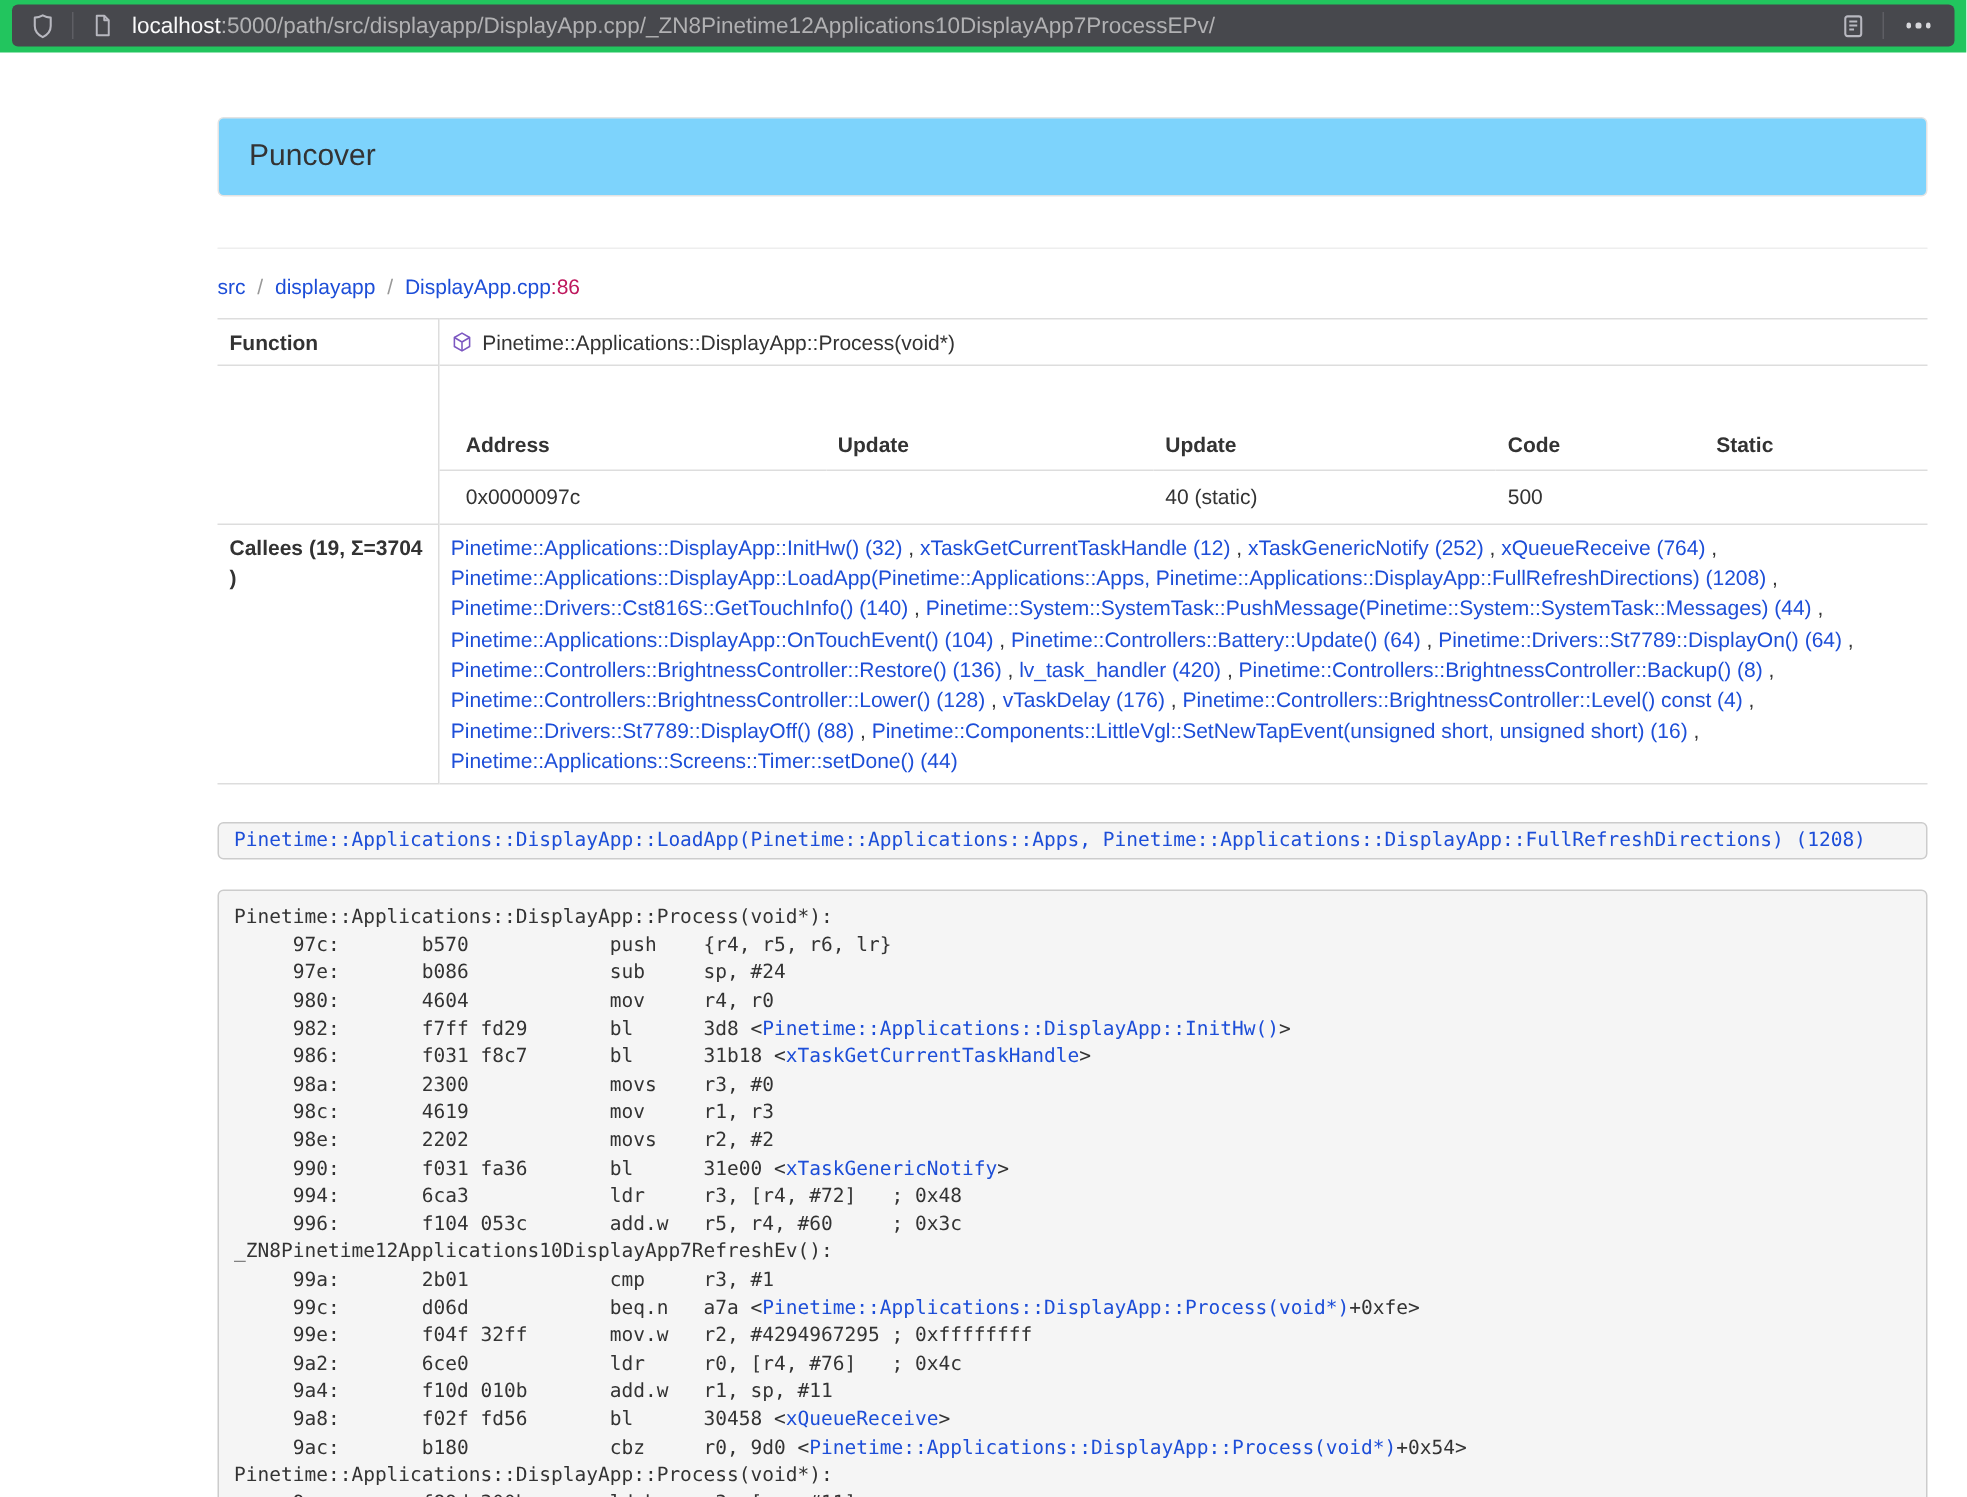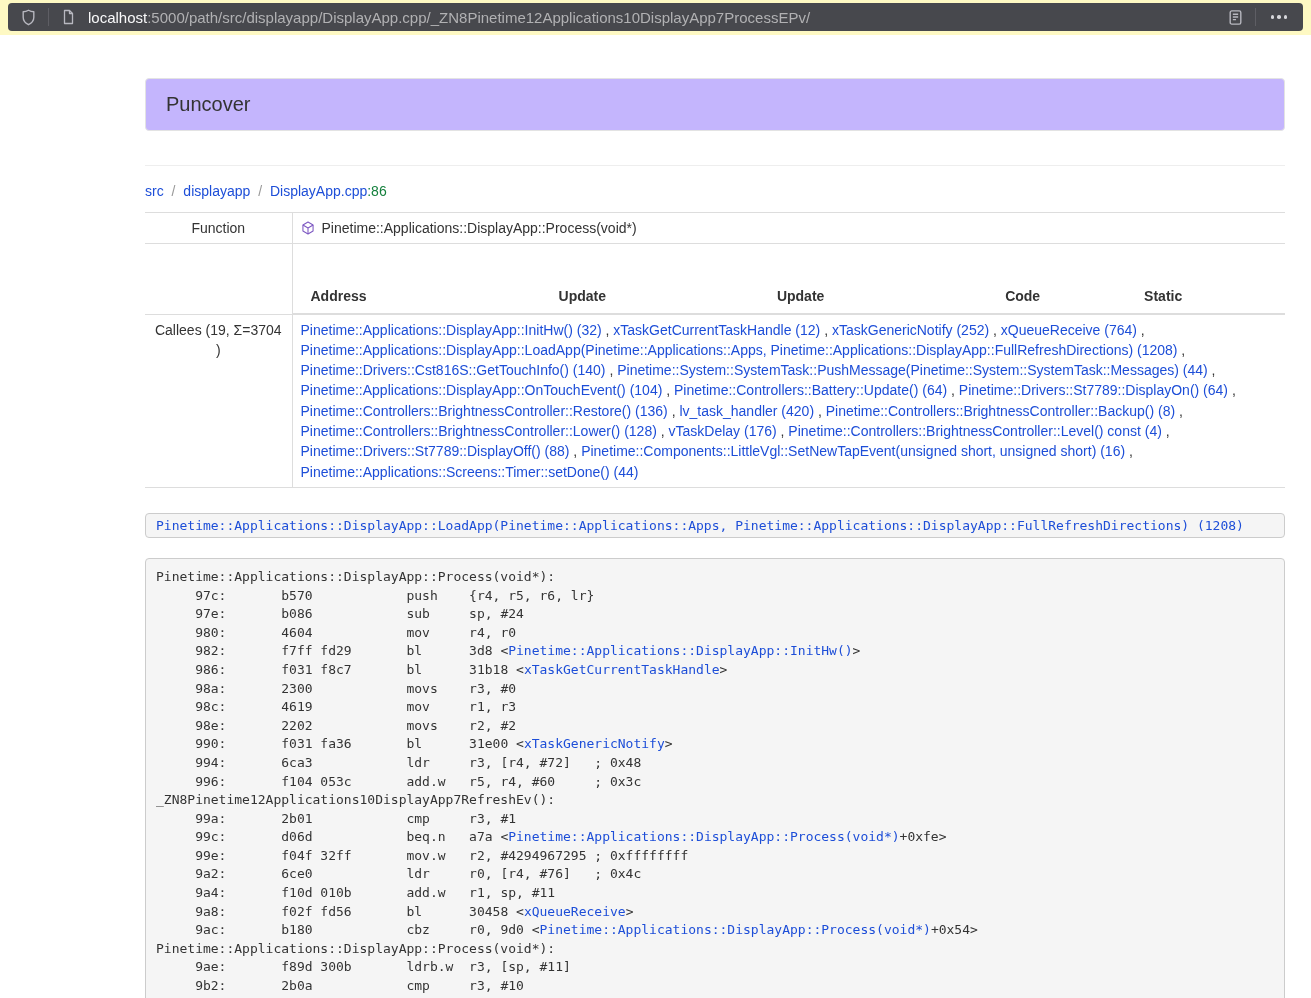--- a/index.html
+++ b/index.html
@@ -4,55 +4,55 @@
 <style>
   * { box-sizing: border-box; }
   html { background:#fff; }
   body {
     margin:0; width:1311px; height:998px; overflow:hidden;
     font-family:"Liberation Sans", sans-serif; font-size:14px; color:#333; background:#fff;
   }
   a { color:#1d4ed8; text-decoration:none; cursor:pointer; }
 
   
-  .browser-bar { height:35px; background:#fef9c3; position:relative;padding-left:40px; }
+  .browser-bar { height:35px; background:#22c55e; position:relative;padding-left:40px; }
   .url-field {
     position:absolute; left:8px; right:8px; top:3px; height:28px;
     background:#47484d; border-radius:4px;
     display:flex; align-items:center; padding:0 10px;
   }
   .url-field svg { display:block; }
   .tb-divider { width:1px; height:18px; background:#5e5e64; margin:0 9px; flex:none; }
   .url-text {
     margin-left:10px; font-size:15px; color:#b1b1b3; white-space:nowrap;
     overflow:hidden; flex:1 1 auto;
   }
   .url-text .host { color:#f9f9fa; }
   .dots { display:flex; gap:3px; align-items:center; padding:0 6px; cursor:pointer; }
   .dots i { width:3.5px; height:3.5px; border-radius:50%; background:#d7d7db; display:block; }
   .ic-btn { flex:none; display:flex; align-items:center; justify-content:center; padding:0 2px; cursor:pointer; }
 
   
   .container { width:1140px; margin-left:145px; }
   .well {
-    margin-top:43px; background:#c4b5fd; border:1px solid #e3e3e3; border-radius:4px;
+    margin-top:43px; background:#7dd3fc; border:1px solid #e3e3e3; border-radius:4px;
     padding:14px 20px; font-size:20px; color:#333;
   }
   hr.page-divider { border:none; border-top:1px solid #eee; margin:34px 0 0 0; }
   .breadcrumb { margin-top:17px; font-size:14px; }
   .breadcrumb .bc-sep { color:#999; padding:0 4px; }
-  .breadcrumb .bc-suffix { color:#15803d; }
+  .breadcrumb .bc-suffix { color:#be185d; }
 
   
   table.main { width:100%; border-collapse:collapse; margin-top:13px; border-bottom:1px solid #ddd; }
   table.main > tbody > tr > th, table.main > tbody > tr > td {
     border-top:1px solid #ddd; padding:5px 8px; text-align:left; vertical-align:top;
     font-size:14px; line-height:1.45;
   }
-  table.main > tbody > tr > th.rowhead { width:147px; border-right:1px solid #ddd; font-weight:normal;text-align:center; }
+  table.main > tbody > tr > th.rowhead { width:147px; border-right:1px solid #ddd; font-weight:bold; }
   td.subtable-cell { padding:0 !important; }
   table.sub { width:100%; border-collapse:collapse;margin-top:36px; }
   table.sub th, table.sub td { padding:6px 8px; text-align:left; font-size:14px; line-height:1.45; }
   table.sub th { font-weight:bold; border-bottom:1px solid #ddd; }
   table.sub th:first-child, table.sub td:first-child { padding-left:18px; }
   table.sub td { padding-top:7px; padding-bottom:8px; }
   .fn-cell { display:flex; align-items:center; gap:7px; }
   .callees-cell { line-height:20px; }
   .sep { color:#333; }
 
@@ -134,20 +134,27 @@
                 <col style="width:15%">
               </colgroup>
             <tbody>
                 <tr>
               <th>Address</th>
               <th>Update</th>
               <th>Update</th>
               <th>Code</th>
               <th>Static</th>
             </tr>
+            <tr>
+              <td>0x0000097c</td>
+              <td></td>
+              <td>40 (static)</td>
+              <td>500</td>
+              <td></td>
+            </tr>
           </tbody>
             </table>
         </td>
       </tr>
       <tr>
         <th class="rowhead">Callees (19, Σ=3704 )</th>
         <td class="callees-cell"><a>Pinetime::Applications::DisplayApp::InitHw() (32)</a><span class="sep"> , </span><a>xTaskGetCurrentTaskHandle (12)</a><span class="sep"> , </span><a>xTaskGenericNotify (252)</a><span class="sep"> , </span><a>xQueueReceive (764)</a><span class="sep"> , </span><a>Pinetime::Applications::DisplayApp::LoadApp(Pinetime::Applications::Apps, Pinetime::Applications::DisplayApp::FullRefreshDirections) (1208)</a><span class="sep"> , </span><a>Pinetime::Drivers::Cst816S::GetTouchInfo() (140)</a><span class="sep"> , </span><a>Pinetime::System::SystemTask::PushMessage(Pinetime::System::SystemTask::Messages) (44)</a><span class="sep"> , </span><a>Pinetime::Applications::DisplayApp::OnTouchEvent() (104)</a><span class="sep"> , </span><a>Pinetime::Controllers::Battery::Update() (64)</a><span class="sep"> , </span><a>Pinetime::Drivers::St7789::DisplayOn() (64)</a><span class="sep"> , </span><a>Pinetime::Controllers::BrightnessController::Restore() (136)</a><span class="sep"> , </span><a>lv_task_handler (420)</a><span class="sep"> , </span><a>Pinetime::Controllers::BrightnessController::Backup() (8)</a><span class="sep"> , </span><a>Pinetime::Controllers::BrightnessController::Lower() (128)</a><span class="sep"> , </span><a>vTaskDelay (176)</a><span class="sep"> , </span><a>Pinetime::Controllers::BrightnessController::Level() const (4)</a><span class="sep"> , </span><a>Pinetime::Drivers::St7789::DisplayOff() (88)</a><span class="sep"> , </span><a>Pinetime::Components::LittleVgl::SetNewTapEvent(unsigned short, unsigned short) (16)</a><span class="sep"> , </span><a>Pinetime::Applications::Screens::Timer::setDone() (44)</a></td>
       </tr>
     </tbody>
   </table>

